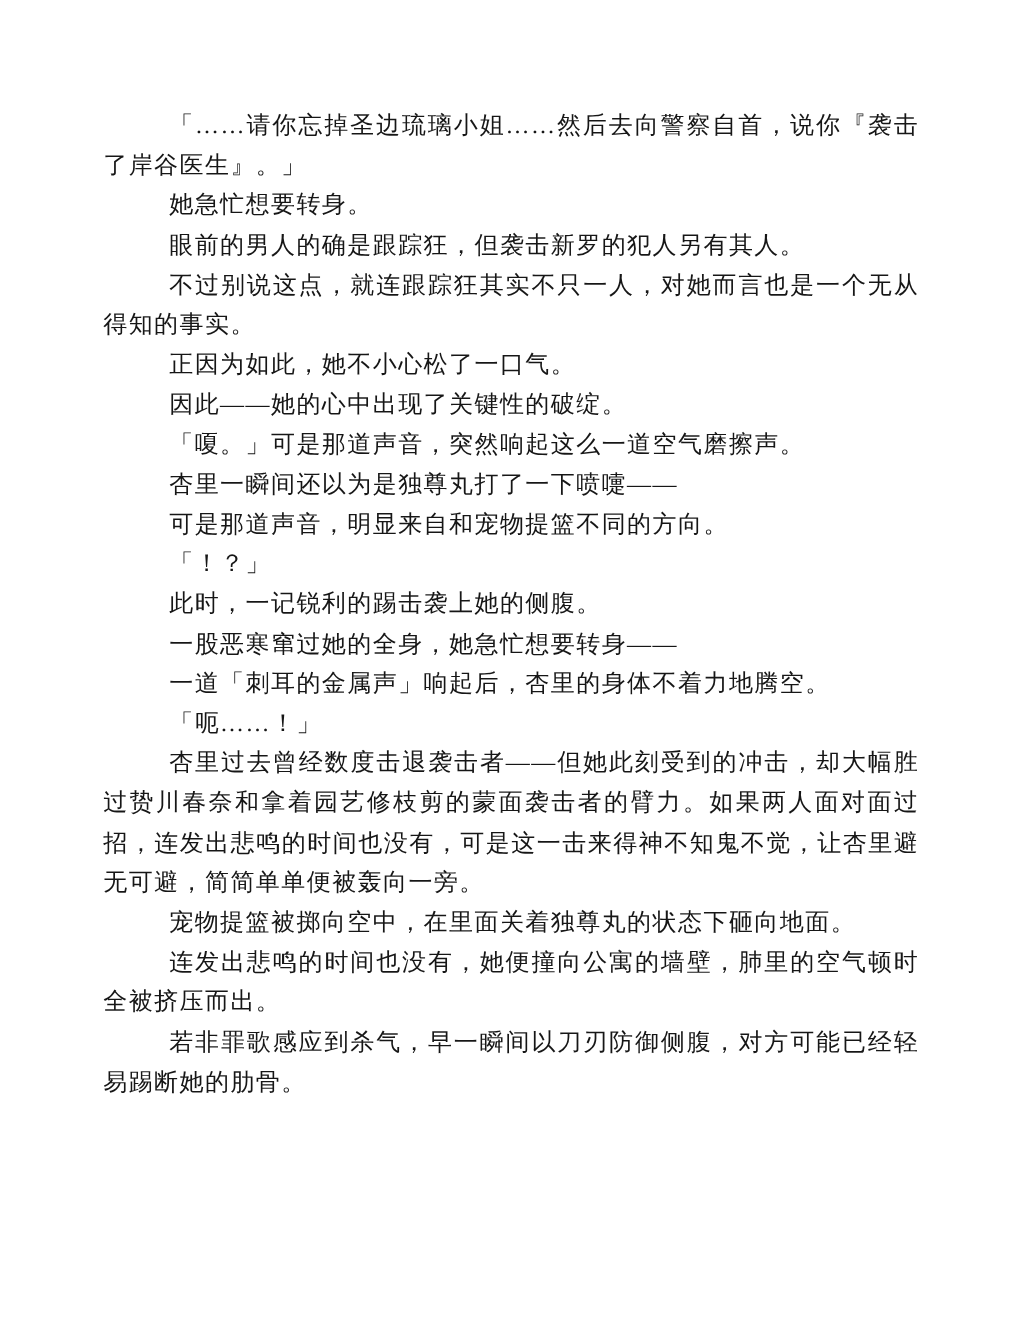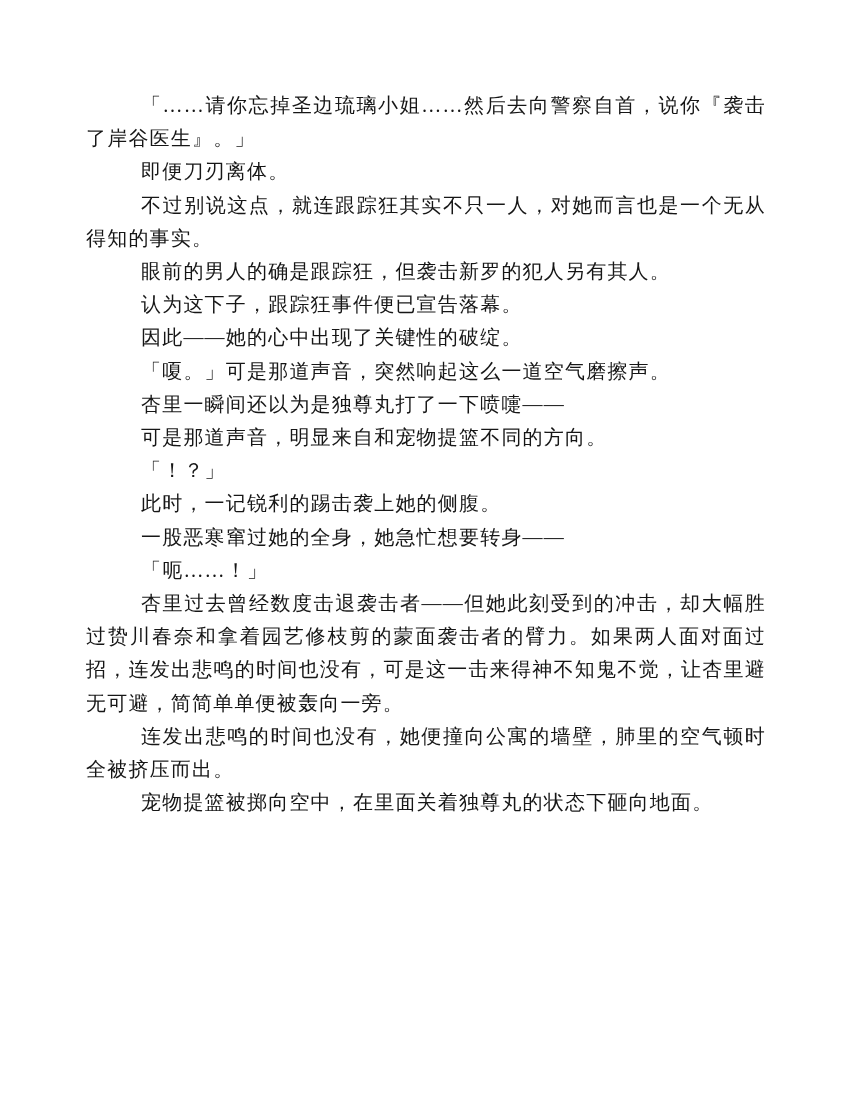--- a/index.html
+++ b/index.html
@@ -31,29 +31,31 @@
     text-indent: 55px;
     word-break: break-all;
   }
 </style>
 </head>
 <body>
 
 <div class="page">
   <div class="text-block">
     <p>「……请你忘掉圣边琉璃小姐……然后去向警察自首，说你『袭击了岸谷医生』。」</p>
-    <p>即便刀刃离体。</p>
+    <p>她急忙想要转身。</p>
+    <p>眼前的男人的确是跟踪狂，但袭击新罗的犯人另有其人。</p>
     <p>不过别说这点，就连跟踪狂其实不只一人，对她而言也是一个无从得知的事实。</p>
-    <p>眼前的男人的确是跟踪狂，但袭击新罗的犯人另有其人。</p>
-    <p>认为这下子，跟踪狂事件便已宣告落幕。</p>
+    <p>正因为如此，她不小心松了一口气。</p>
     <p>因此——她的心中出现了关键性的破绽。</p>
     <p>「嗄。」可是那道声音，突然响起这么一道空气磨擦声。</p>
     <p>杏里一瞬间还以为是独尊丸打了一下喷嚏——</p>
     <p>可是那道声音，明显来自和宠物提篮不同的方向。</p>
     <p>「！？」</p>
     <p>此时，一记锐利的踢击袭上她的侧腹。</p>
     <p>一股恶寒窜过她的全身，她急忙想要转身——</p>
+    <p>一道「刺耳的金属声」响起后，杏里的身体不着力地腾空。</p>
     <p>「呃……！」</p>
     <p>杏里过去曾经数度击退袭击者——但她此刻受到的冲击，却大幅胜过贽川春奈和拿着园艺修枝剪的蒙面袭击者的臂力。如果两人面对面过招，连发出悲鸣的时间也没有，可是这一击来得神不知鬼不觉，让杏里避无可避，简简单单便被轰向一旁。</p>
+    <p>宠物提篮被掷向空中，在里面关着独尊丸的状态下砸向地面。</p>
     <p>连发出悲鸣的时间也没有，她便撞向公寓的墙壁，肺里的空气顿时全被挤压而出。</p>
-    <p>宠物提篮被掷向空中，在里面关着独尊丸的状态下砸向地面。</p>
+    <p>若非罪歌感应到杀气，早一瞬间以刀刃防御侧腹，对方可能已经轻易踢断她的肋骨。</p>
   </div>
 </div>
 
 </body></html>

